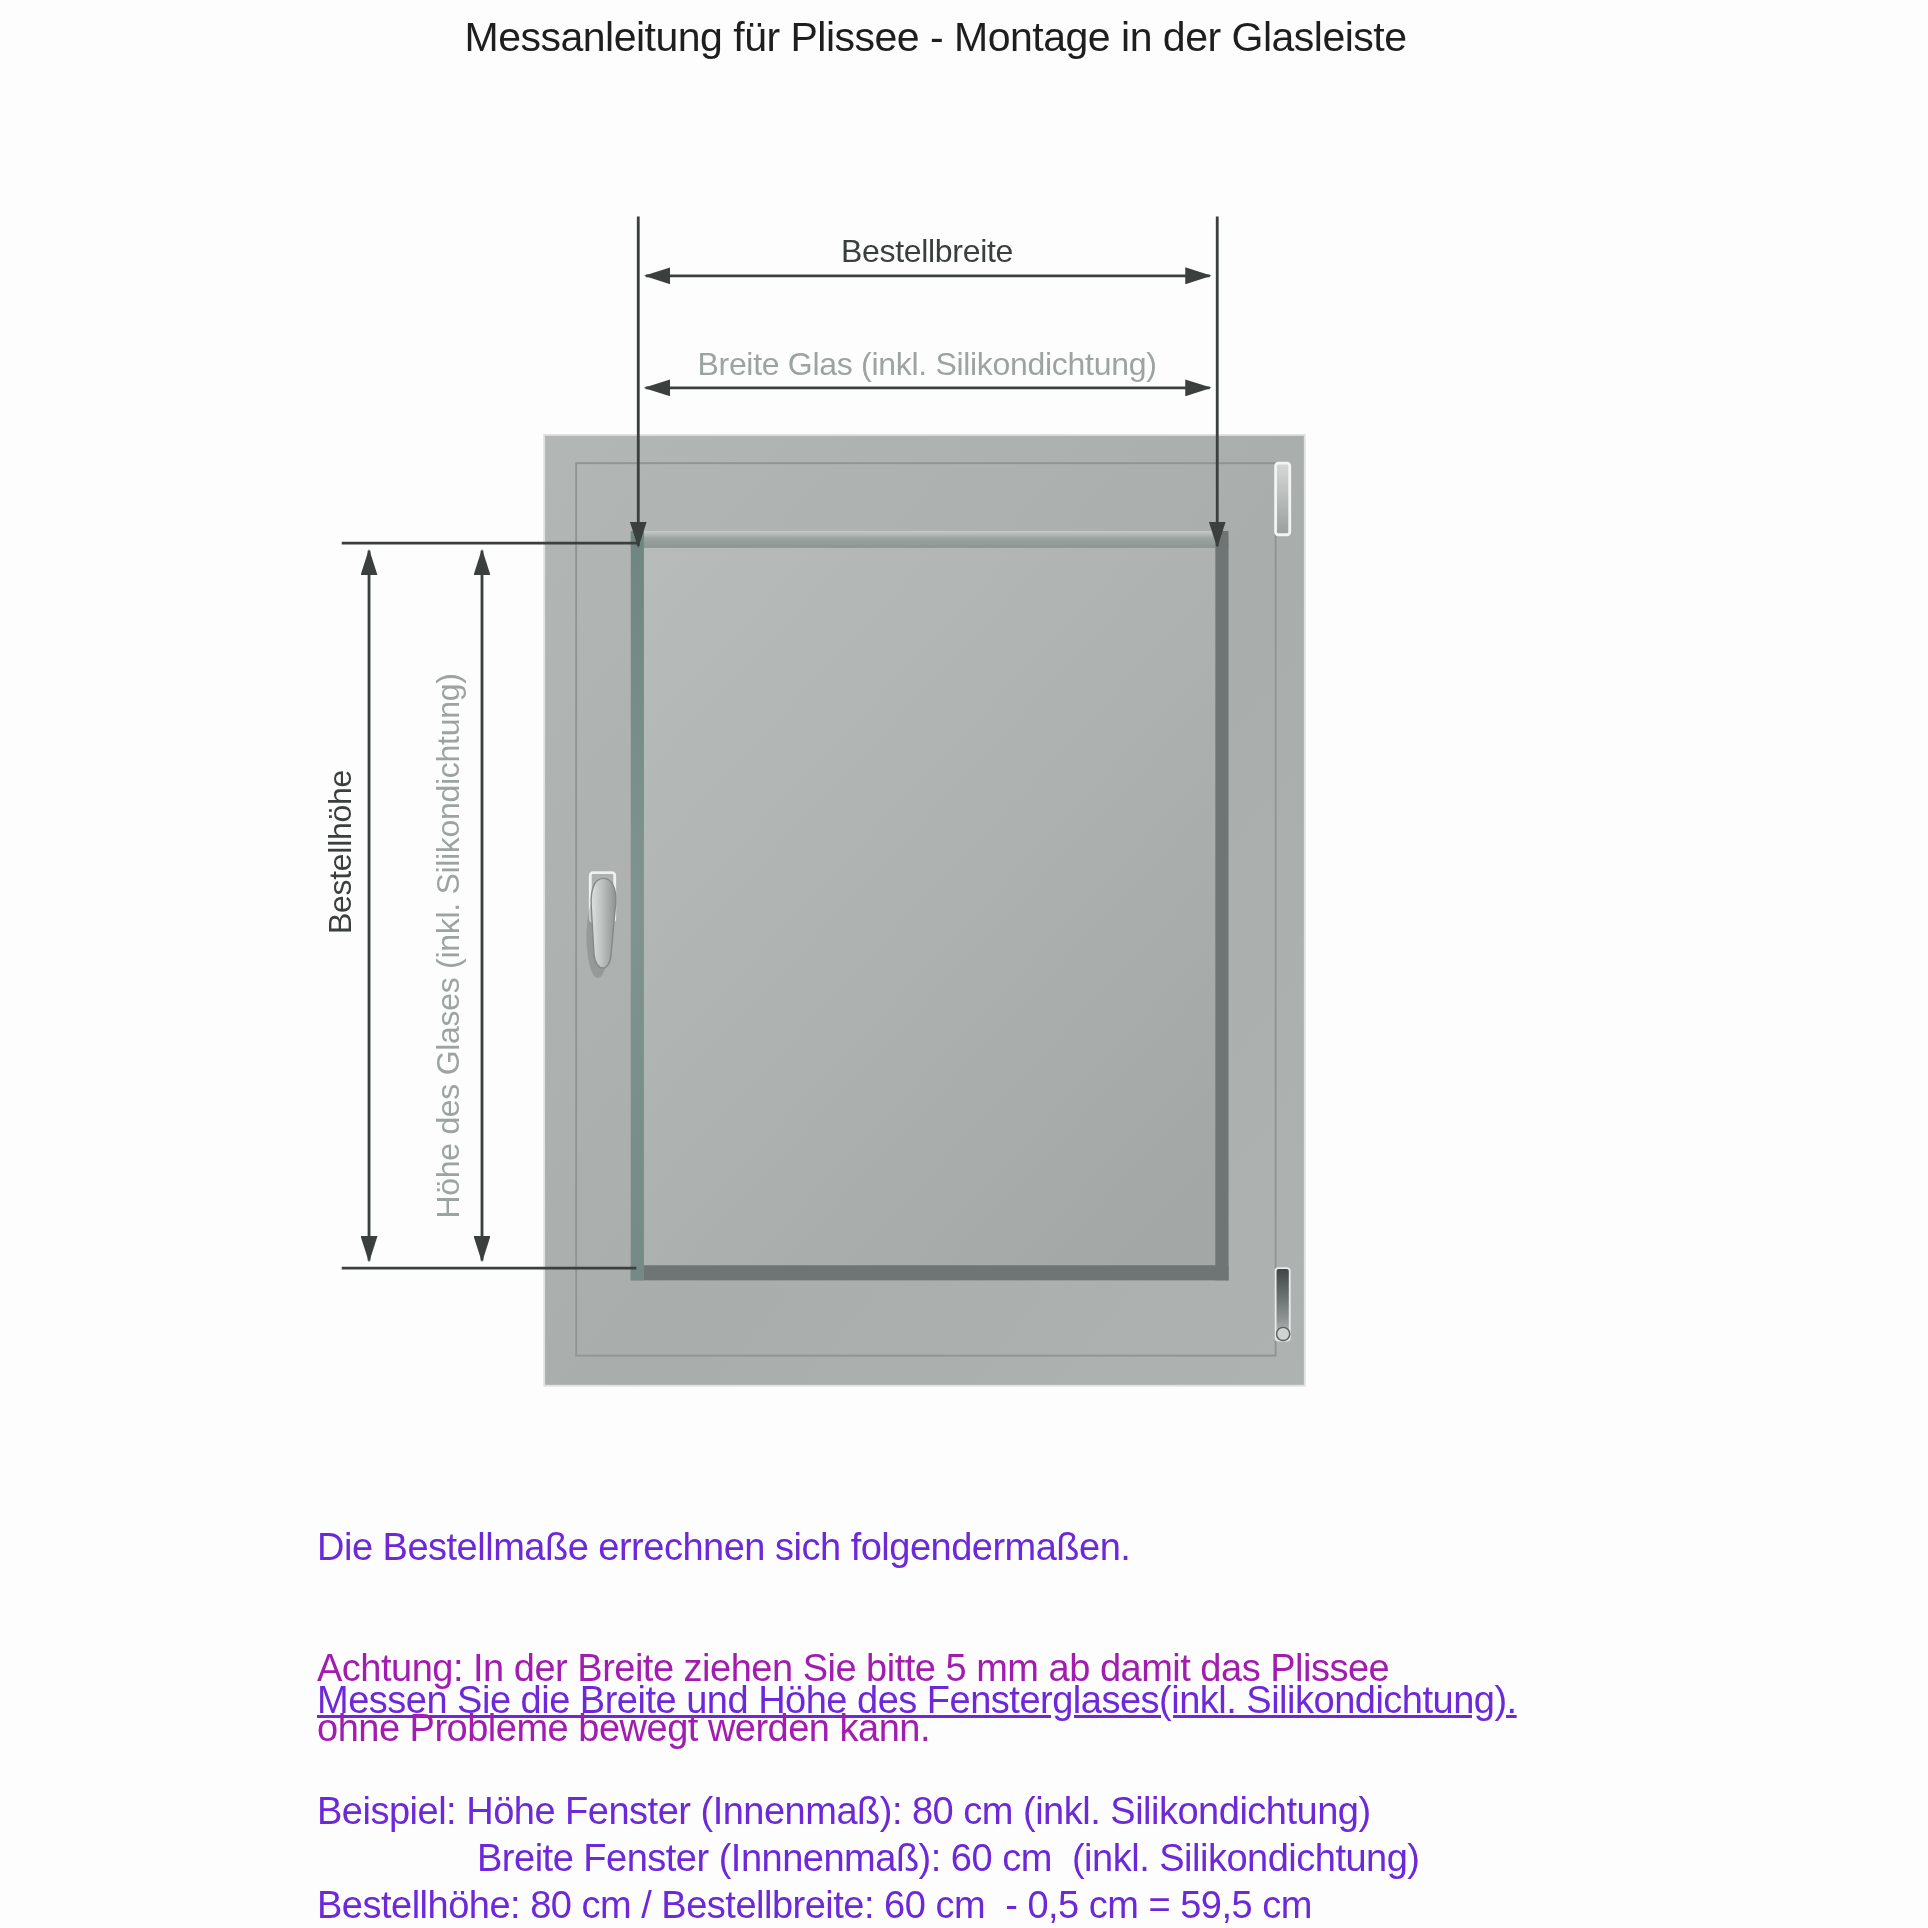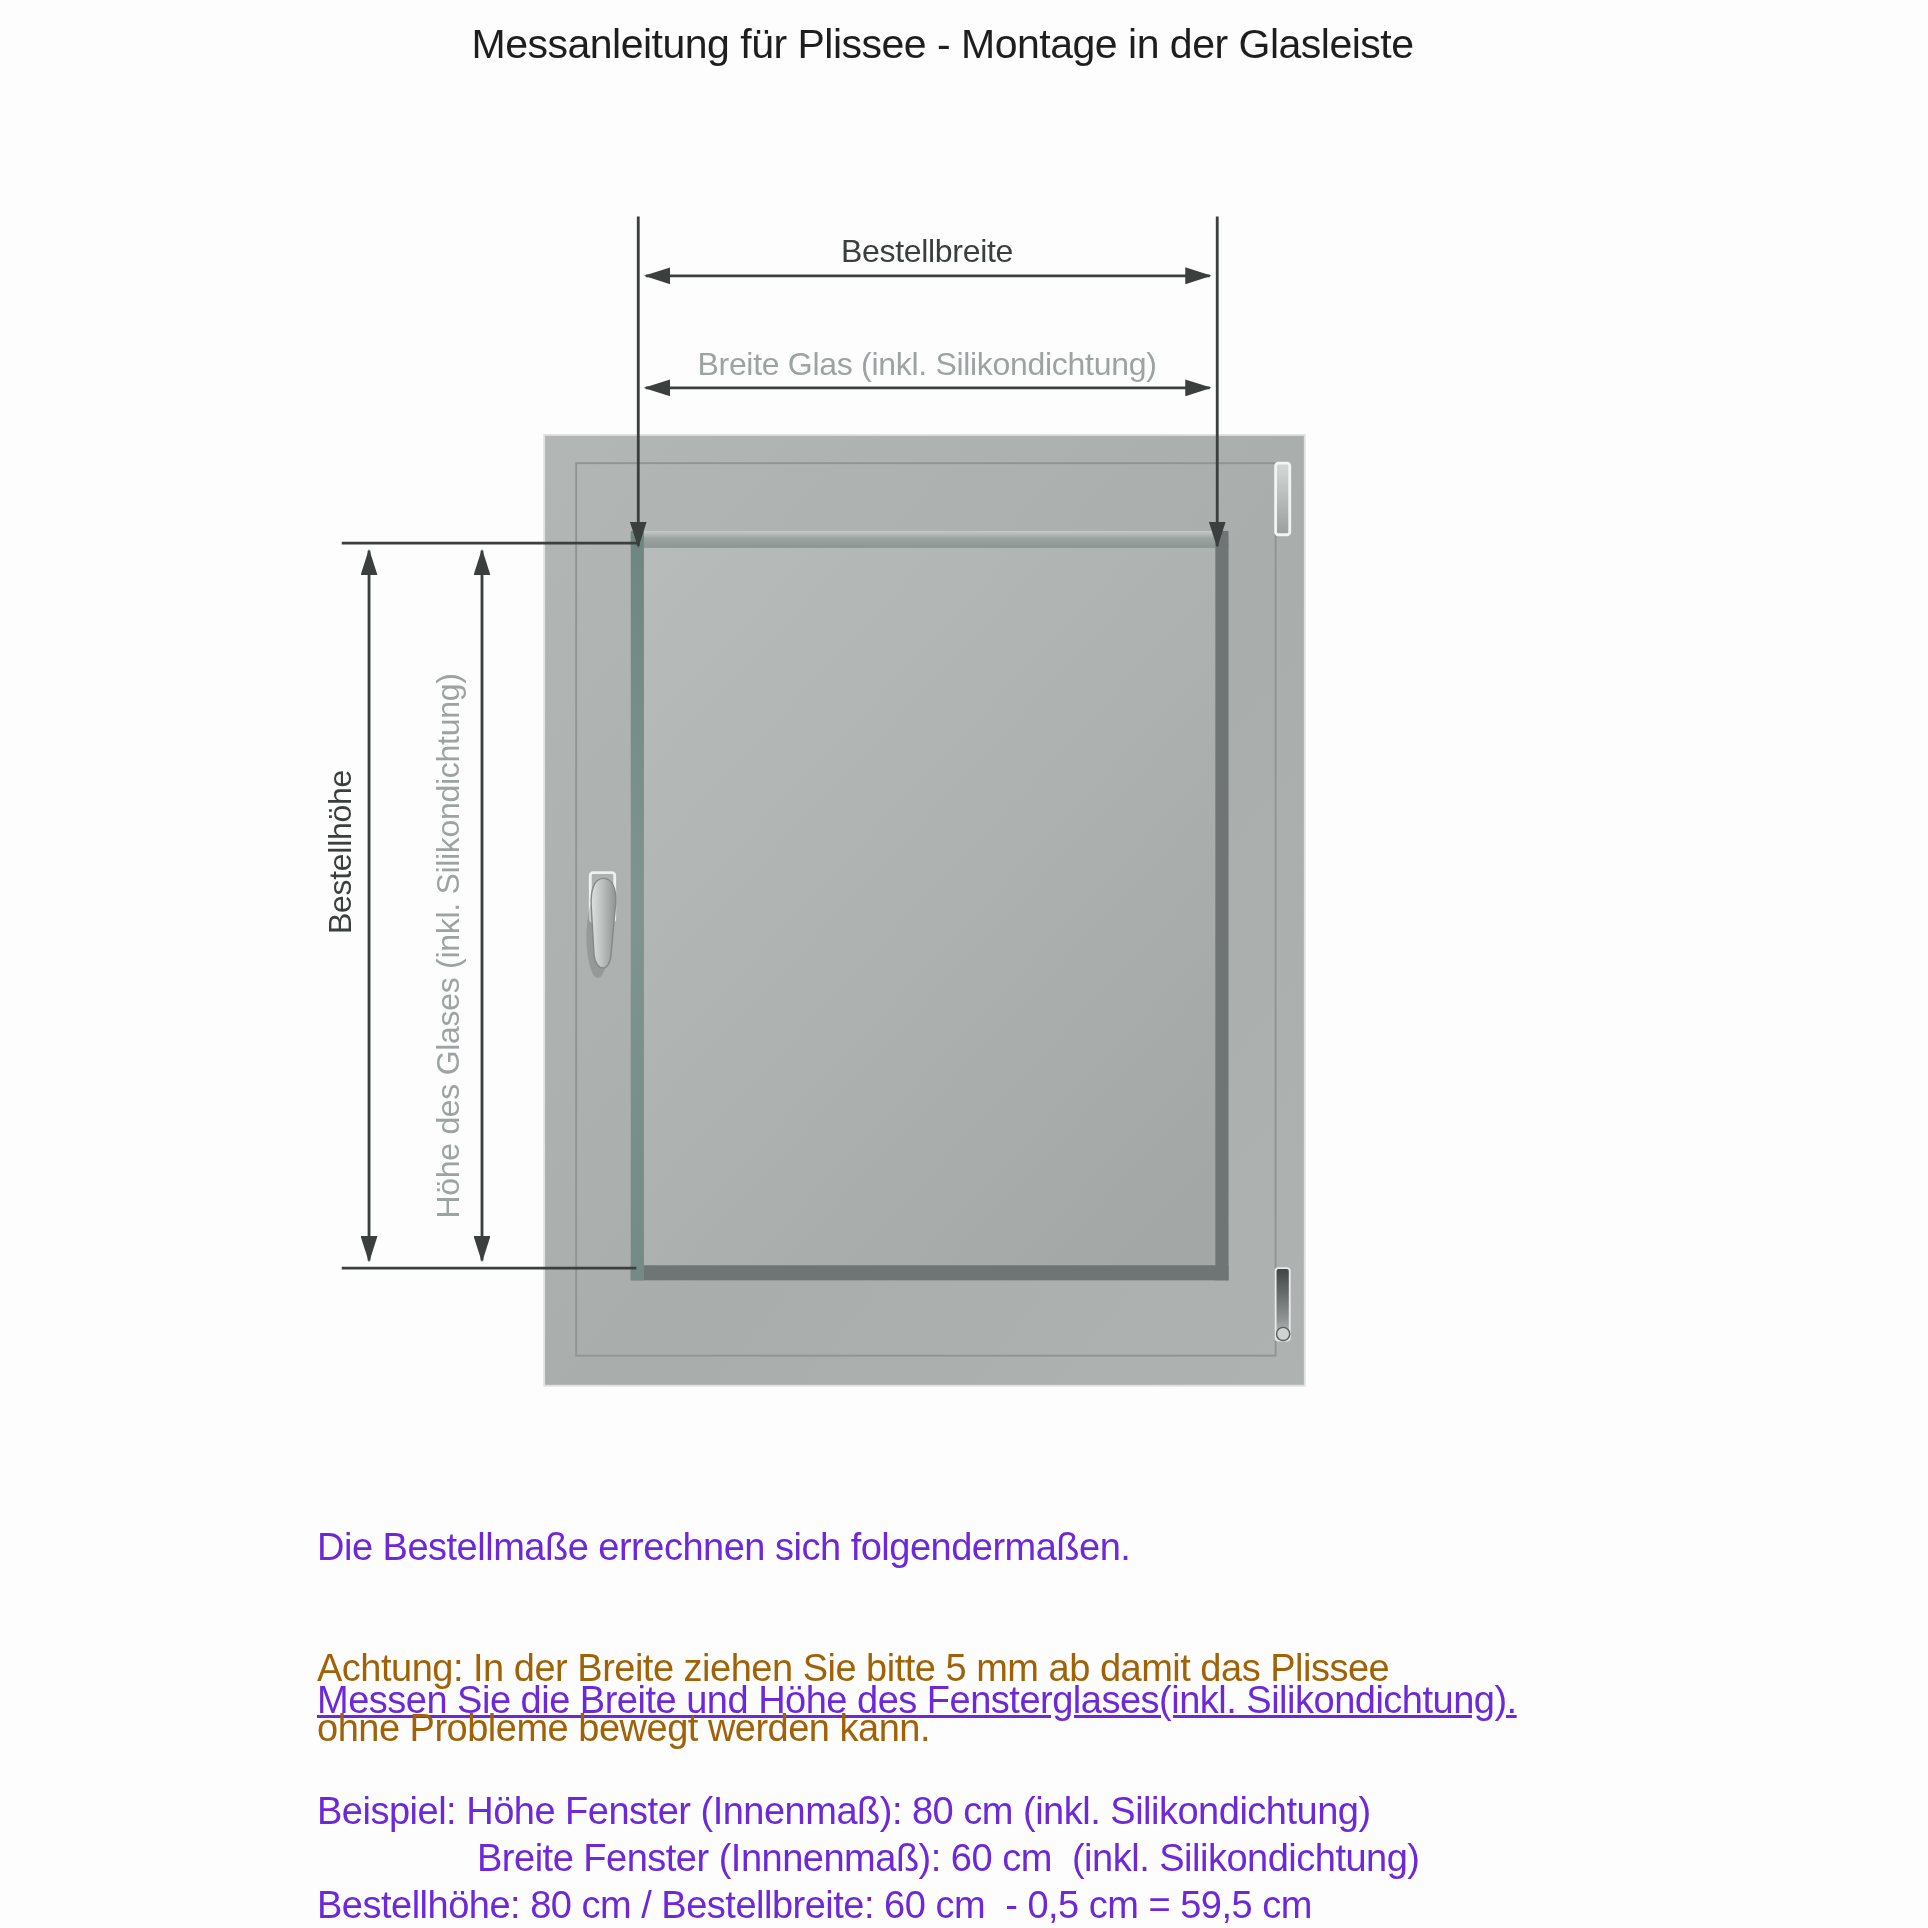--- a/index.html
+++ b/index.html
@@ -3,34 +3,34 @@
 <meta charset="utf-8">
 <style>
   html,body{margin:0;padding:0;background:#ffffff;}
   #app{
     position:relative;width:1928px;height:1928px;background:#fdfdfd;overflow:hidden;
     font-family:"Liberation Sans", sans-serif;color:#2d2d2d;
   }
   .abs{position:absolute;}
   .title{
     left:0;top:9.4px;width:1861px;text-align:center;
-    font-size:41px;font-weight:400;color:#1e1e1e;letter-spacing:-0.5px;margin:12px;
+    font-size:41px;font-weight:400;color:#1e1e1e;letter-spacing:-0.5px;margin:5px;
   }
   .dim-label{
     font-size:32px;letter-spacing:-0.3px;white-space:nowrap;line-height:1.1;
   }
   .dim-label.dark{color:#3a3f3e;}
   .dim-label.gray{color:#9da3a2;}
   .dim-label.h{transform:translateX(-50%);}
   .dim-label.v{transform:translate(-50%,-50%) rotate(-90deg);}
   .instructions p{
     position:absolute;margin:0;font-size:38px;letter-spacing:-0.5px;
     white-space:pre;color:#6d28d9;line-height:1.1;
   }
-  .instructions p.warning{color:#a16207;}
+  .instructions p.warning{color:#a21caf;}
   svg{position:absolute;left:0;top:0;}
 </style>
 </head>
 <body>
 
 <div id="app">
 
   <h1 class="abs title">Messanleitung für Plissee - Montage in der Glasleiste</h1>
 
   <svg width="1928" height="1928" viewBox="0 0 2048 2048">

